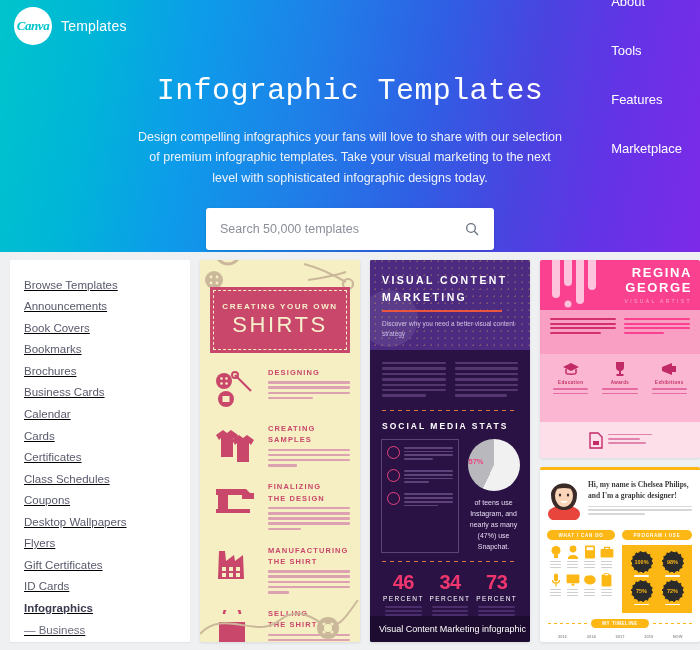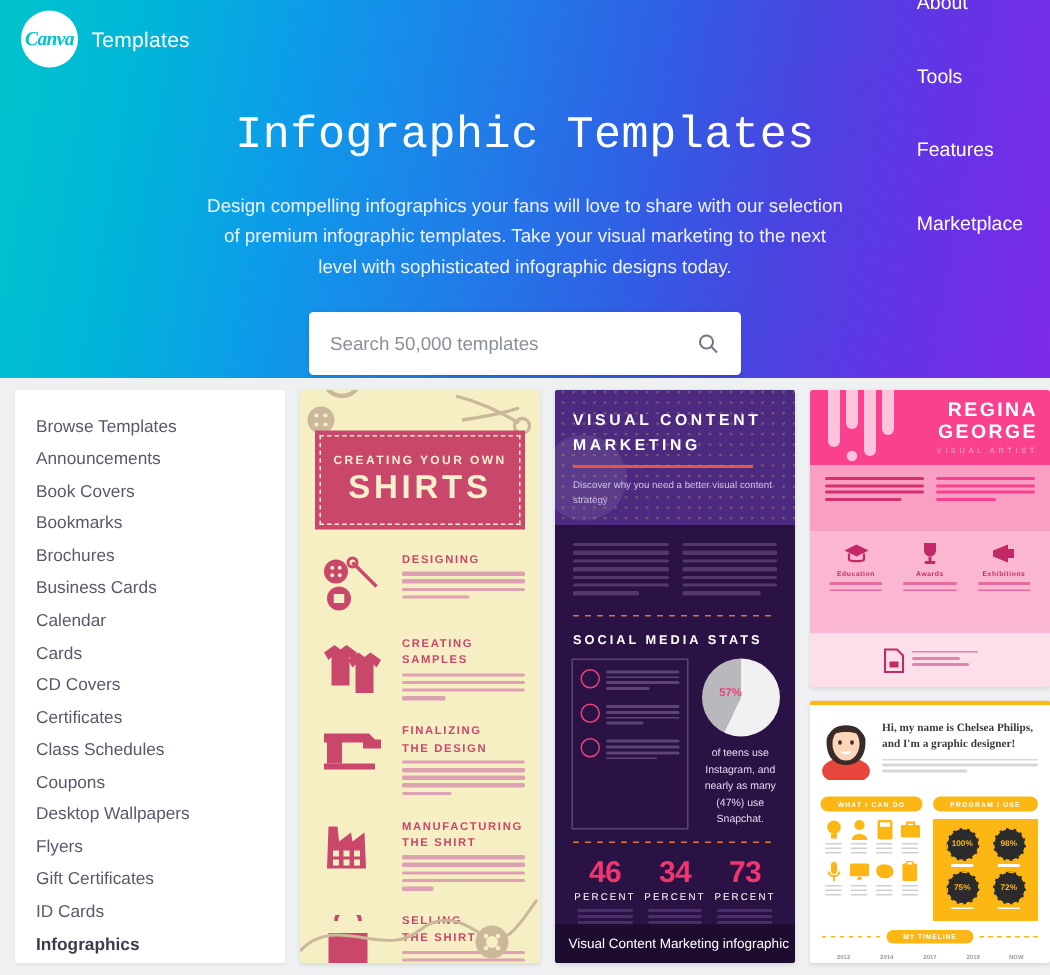--- a/index.html
+++ b/index.html
@@ -72,21 +72,21 @@
   .body-area {
     position:relative; width:700px; height:398px; background:#eff0f2;
     padding:8px 10px 0 10px; display:flex; gap:10px;
   }
 
   
   .sidebar {
     width:180px; flex:0 0 180px; background:#fff;
     border-radius:2px; padding:14px 0 10px 0;
     box-shadow:0 1px 2px rgba(0,0,0,.06);
-    height:382px; overflow:hidden;
+    height:382px; overflow:hidden;text-decoration:underline;
   }
   .side-item {
     font-size:11.5px; color:#585a6b; padding:3.6px 0 3.6px 14px;
     line-height:1.25; cursor:pointer; white-space:nowrap;
   }
   .side-item.active { font-weight:700; color:#3b3d4f; }
   .side-item.sub { padding-left:14px; color:#6a6c7c; }
 
   
   .grid { flex:1; display:flex; gap:10px; }
@@ -102,21 +102,21 @@
   
   .c-shirts { height:382px; background:#f6efc4; position:relative; }
   .sh-top-deco { position:absolute; top:-14px; left:6px; width:50px; height:40px; }
   .sh-banner {
     position:absolute; top:30px; left:13px; right:13px; height:60px;
     background:#c9476b; border:1.5px dashed #f6efc4;
     display:flex; flex-direction:column; align-items:center; justify-content:center;
     box-shadow:0 0 0 3px #c9476b;
   }
   .sh-b1 { color:#f7f0cc; font-size:8px; letter-spacing:1.6px; font-weight:700; }
-  .sh-b2 { color:#f7f0cc; font-size:22px; letter-spacing:2.5px; font-weight:700; margin-top:1px; }
+  .sh-b2 { color:#f7f0cc; font-size:22px; letter-spacing:2.5px; font-weight:400; margin-top:1px; }
   .sh-rows { position:absolute; top:105px; left:0; right:0; padding:0 10px; }
   .sh-row { display:flex; gap:8px; margin-bottom:10px; align-items:flex-start; }
   .sh-ico { width:50px; flex:0 0 50px; display:flex; align-items:center; justify-content:center; padding-top:4px; }
   .sh-txt { flex:1; padding-top:2px; }
   .sh-h { color:#c9476b; font-size:7.5px; font-weight:700; letter-spacing:1.1px; line-height:1.5; }
   .sh-p { margin-top:3px; }
   .sh-p i {
     display:block; height:2.6px; background:#dda2b2; margin-bottom:2.6px; border-radius:1px;
   }
   .sh-thread { position:absolute; bottom:2px; left:0; width:100%; height:54px; }
@@ -146,21 +146,21 @@
   .vcm-li { display:flex; gap:4px; margin-bottom:7px; }
   .vcm-li .ring { width:13px; height:13px; flex:0 0 13px; border:1px solid #e8437e; border-radius:50%; }
   .vcm-li .lines { flex:1; padding-top:1px; }
   .vcm-li .lines i { display:block; height:1.8px; background:#5d4379; margin-bottom:2px; border-radius:1px; }
   .vcm-pie-wrap { flex:1; text-align:center; }
   .vcm-pie {
     width:52px; height:52px; border-radius:50%; margin:0 auto;
     background:conic-gradient(#f1f1f1 0 57%, #b9b9bd 57% 100%);
     position:relative;
   }
-  .vcm-pie span { position:absolute; left:12px; top:18px; font-size:7.5px; font-weight:700; color:#e8437e; }
+  .vcm-pie span { position:absolute; left:1px; top:18px; font-size:7.5px; font-weight:700; color:#e8437e; }
   .vcm-pie-cap { color:#e3d7f0; font-size:7px; line-height:1.6; margin-top:6px; }
   .vcm-dash2 { margin:8px 12px 0; height:1px; background:repeating-linear-gradient(90deg,#d9773f 0 4px,transparent 4px 8px); }
   .vcm-nums { display:flex; padding:9px 10px 0; }
   .vcm-num { flex:1; text-align:center; }
   .vcm-num b { display:block; color:#f0366e; font-size:20px; font-weight:700; letter-spacing:-.5px; }
   .vcm-num u { display:block; color:#fff; font-size:6.5px; letter-spacing:1.4px; text-decoration:none; margin-top:1px; }
   .vcm-num .fl { margin-top:4px; }
   .vcm-num .fl i { display:block; height:2px; background:#4a2d6b; margin:0 5px 2.4px; border-radius:1px; }
   .vcm-cap {
     position:absolute; left:0; bottom:0; width:100%; height:26px;
@@ -264,21 +264,20 @@
 
   <aside class="sidebar">
     <div class="side-item">Browse Templates</div>
     <div class="side-item">Announcements</div>
     <div class="side-item">Book Covers</div>
     <div class="side-item">Bookmarks</div>
     <div class="side-item">Brochures</div>
     <div class="side-item">Business Cards</div>
     <div class="side-item">Calendar</div>
     <div class="side-item">Cards</div>
-    <div class="side-item">CD Covers</div>
     <div class="side-item">Certificates</div>
     <div class="side-item">Class Schedules</div>
     <div class="side-item">Coupons</div>
     <div class="side-item">Desktop Wallpapers</div>
     <div class="side-item">Flyers</div>
     <div class="side-item">Gift Certificates</div>
     <div class="side-item">ID Cards</div>
     <div class="side-item active">Infographics</div>
     <div class="side-item sub">— Business</div>
 

